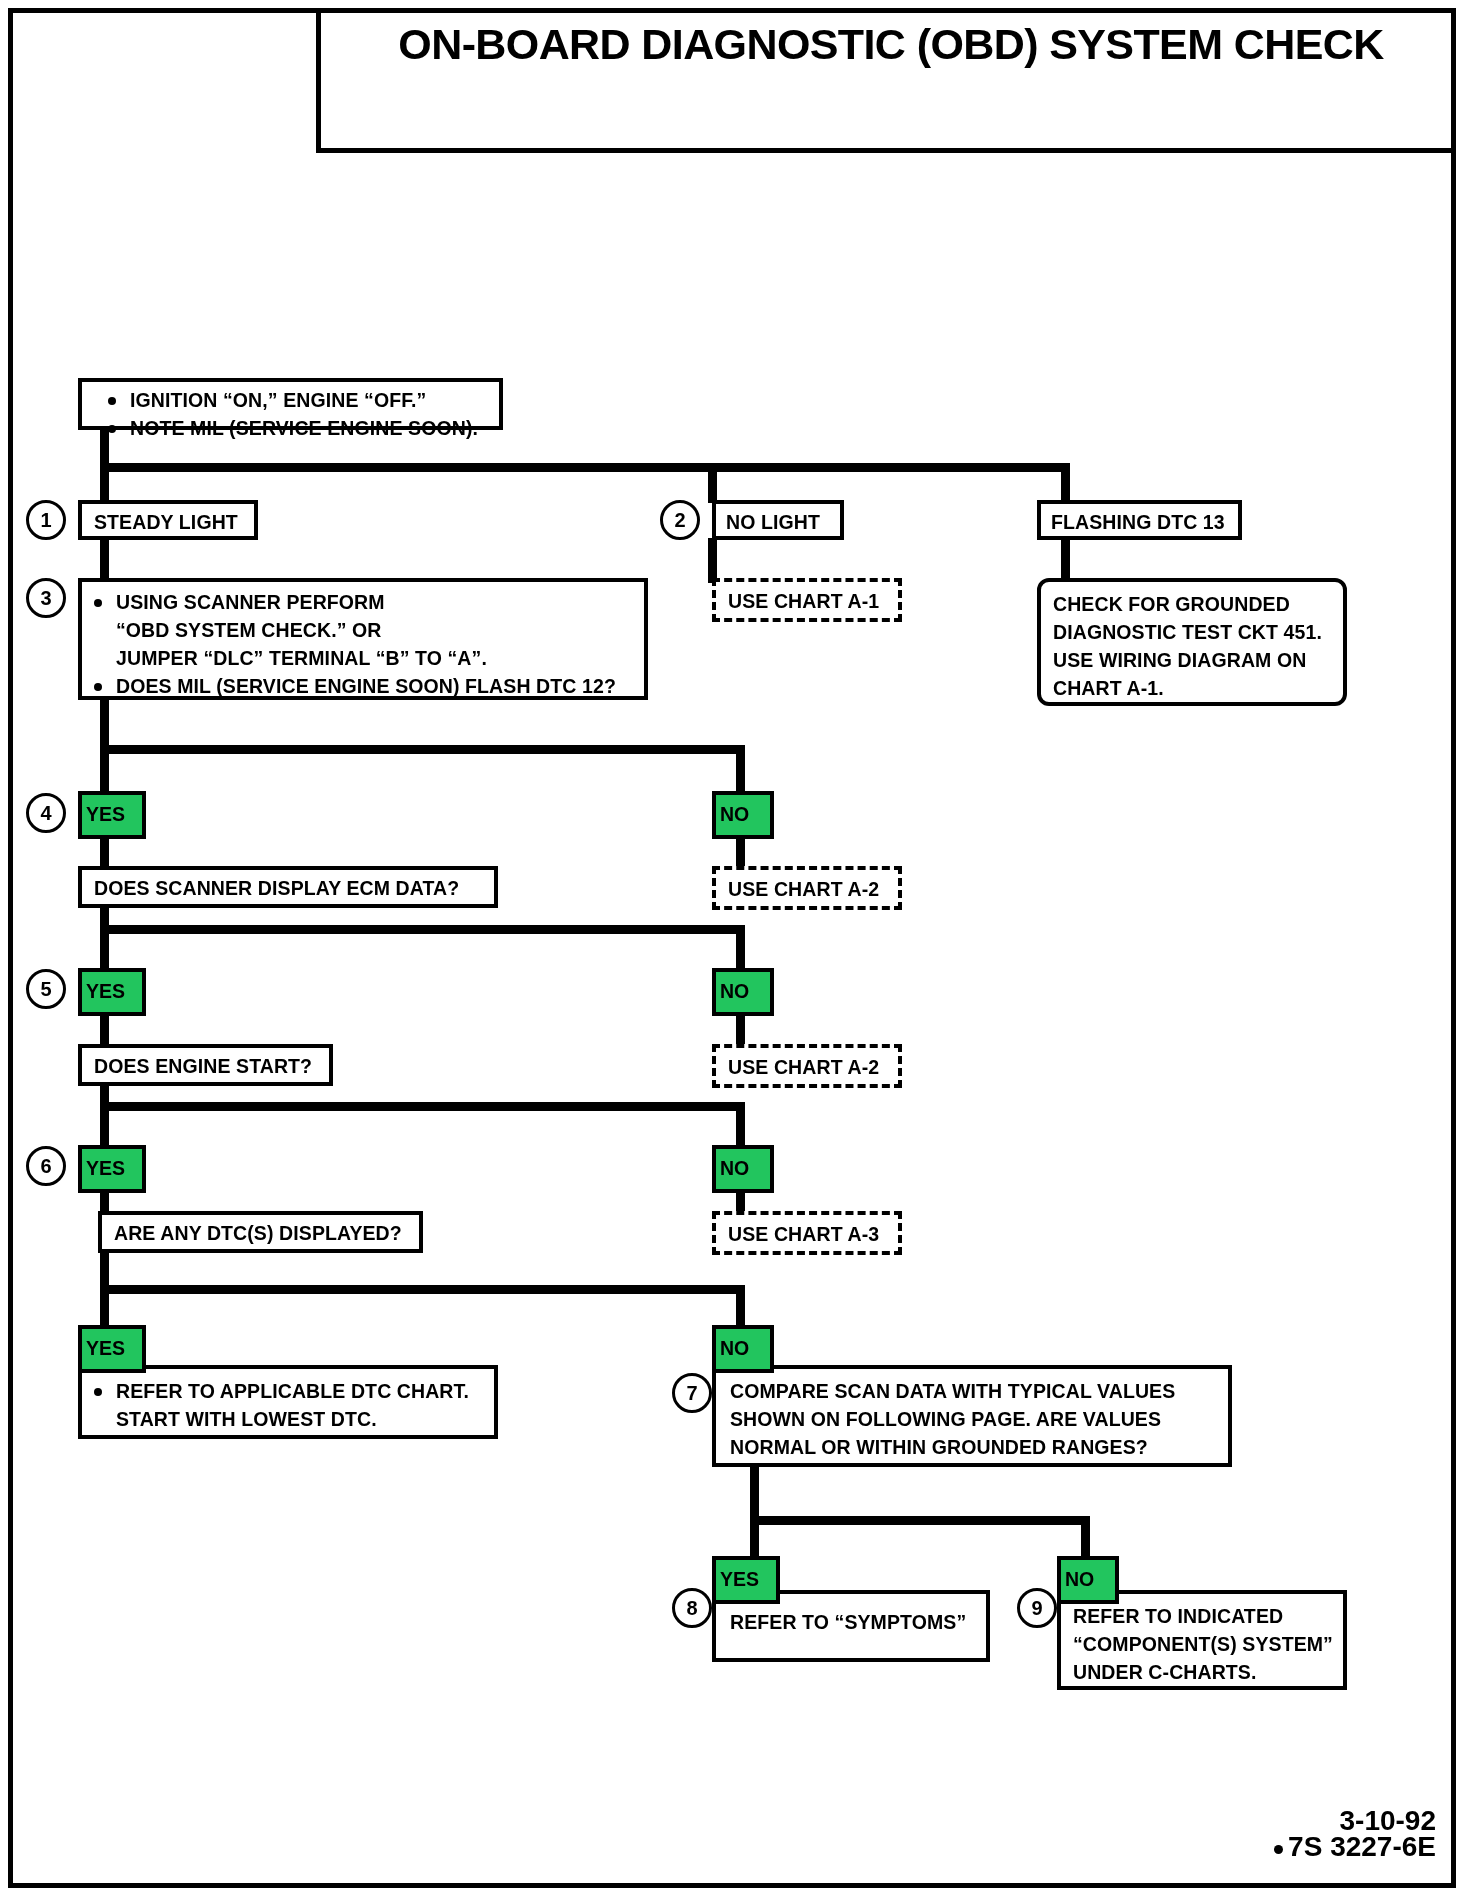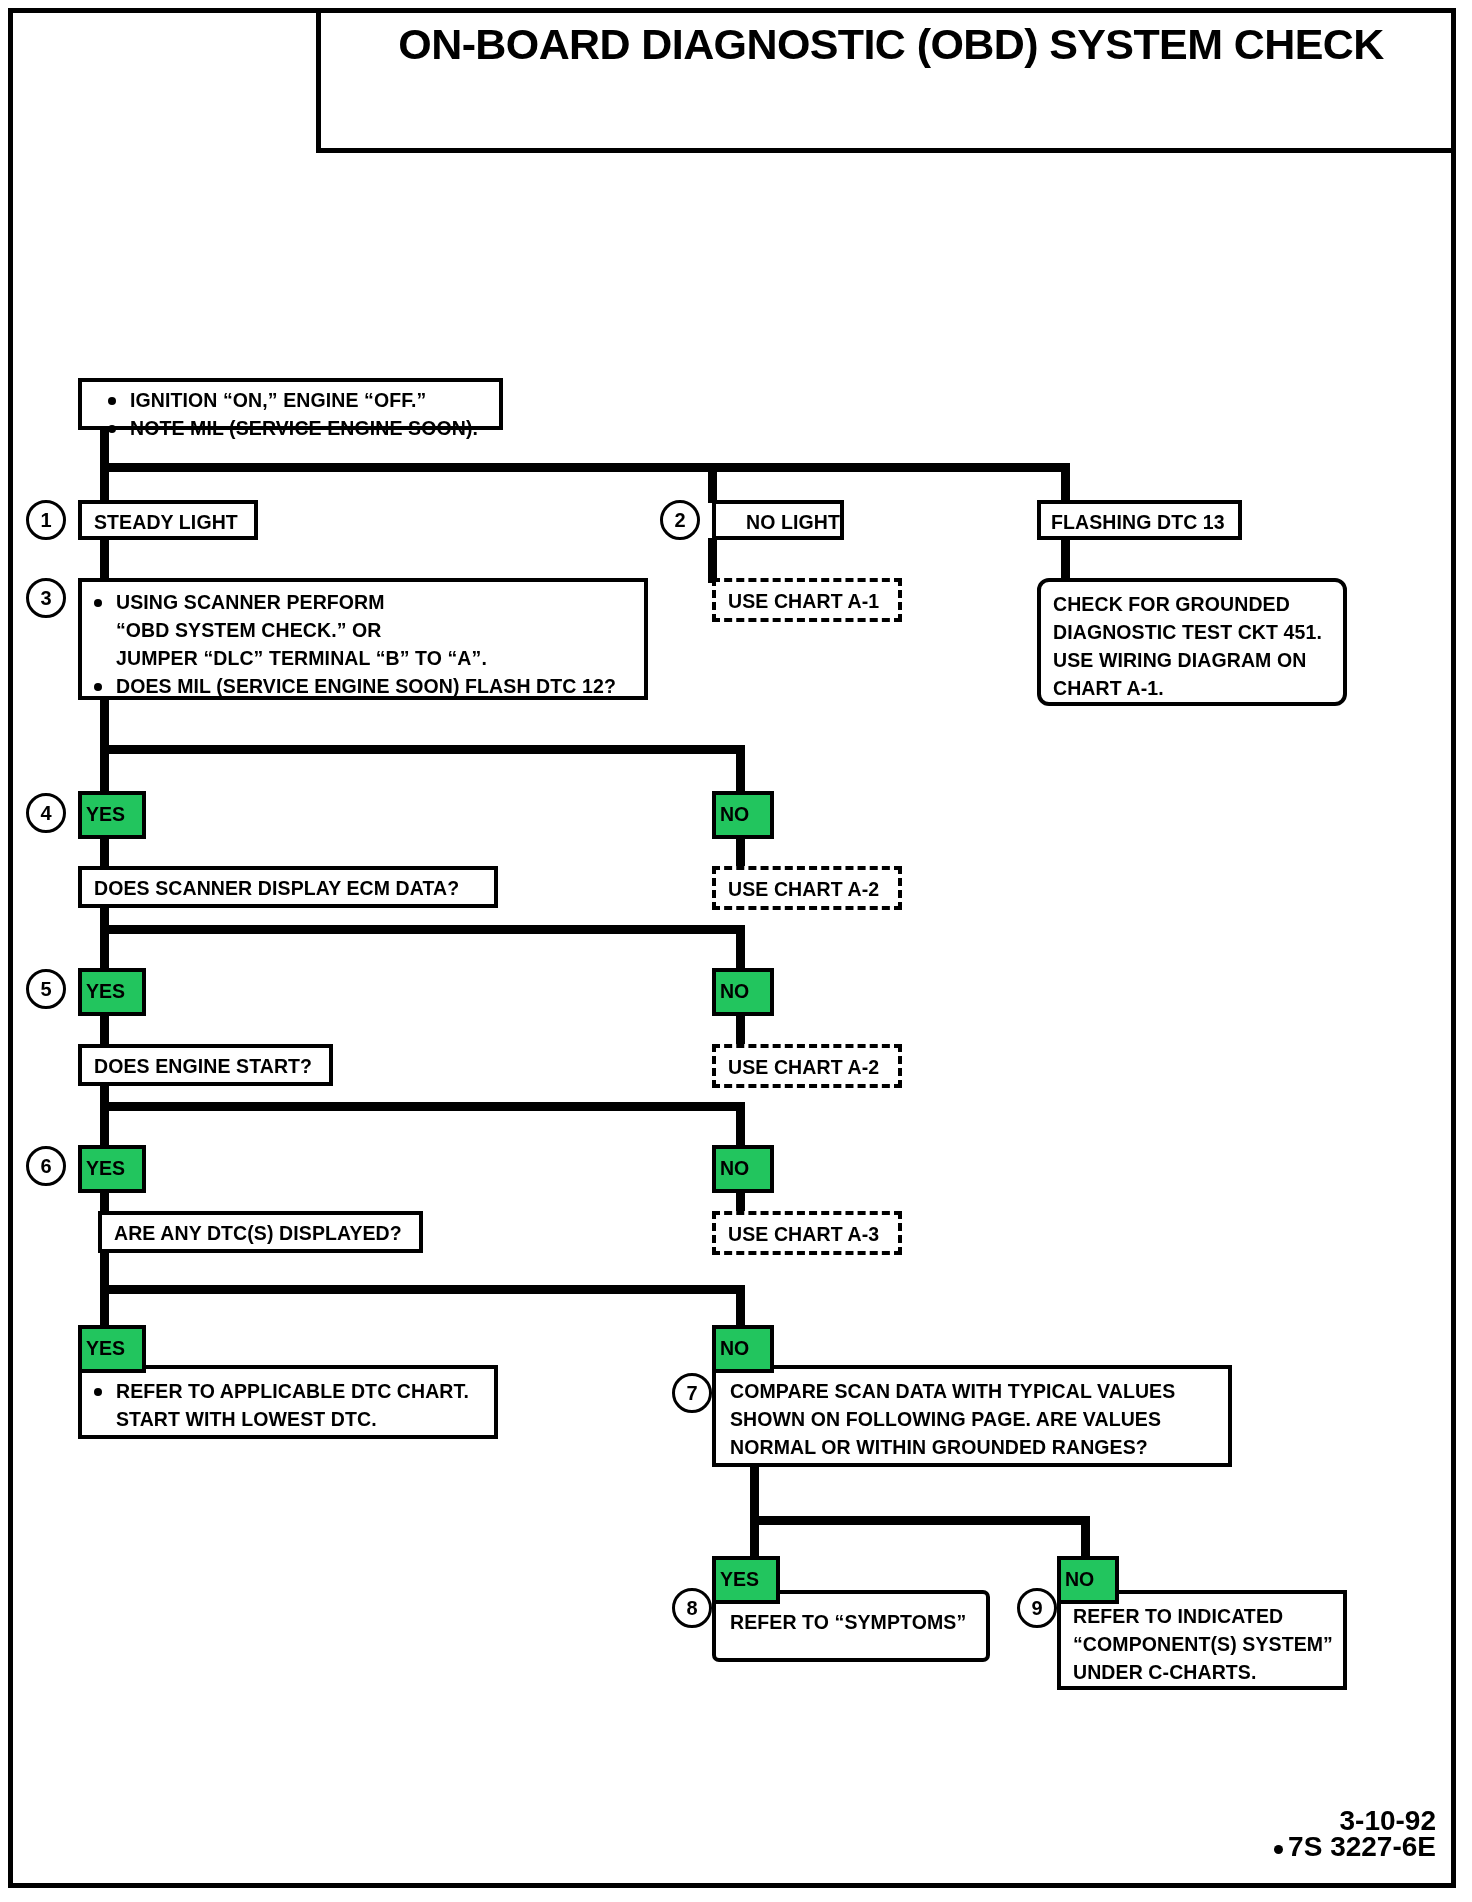--- a/index.html
+++ b/index.html
@@ -153,21 +153,21 @@
     <li>NOTE MIL (SERVICE ENGINE SOON).</li>
   </ul>
 </div>
 
 <div class="step" style="left:26px;top:500px;">1</div>
 <div class="node" style="left:78px;top:500px;width:180px;height:40px;">
   <span class="txt" style="padding:4px 0 0 12px;">STEADY LIGHT</span>
 </div>
 
 <div class="step" style="left:660px;top:500px;">2</div>
-<div class="node" style="left:712px;top:500px;width:132px;height:40px;text-align:right;">
+<div class="node" style="left:712px;top:500px;width:132px;height:40px;">
   <span class="txt" style="padding:4px 0 0 10px;">NO LIGHT</span>
 </div>
 
 <div class="node" style="left:1037px;top:500px;width:205px;height:40px;">
   <span class="txt" style="padding:4px 0 0 10px;">FLASHING DTC 13</span>
 </div>
 
 <div class="step" style="left:26px;top:578px;">3</div>
 <div class="node" style="left:78px;top:578px;width:570px;height:122px;padding-top:6px;">
   <ul class="bul">
@@ -236,21 +236,21 @@
 <div class="node" style="left:712px;top:1365px;width:520px;height:102px;padding:8px 0 0 14px;">
   <span class="txt">COMPARE  SCAN  DATA WITH TYPICAL VALUES</span>
   <span class="txt">SHOWN ON FOLLOWING PAGE.  ARE VALUES</span>
   <span class="txt">NORMAL OR WITHIN GROUNDED RANGES?</span>
 </div>
 
 <div class="chip" style="left:712px;top:1556px;width:68px;height:48px;">YES</div>
 <div class="chip" style="left:1057px;top:1556px;width:62px;height:48px;">NO</div>
 
 <div class="step" style="left:672px;top:1588px;">8</div>
-<div class="node" style="left:712px;top:1590px;width:278px;height:72px;border-radius:7px;">
+<div class="node" style="left:712px;top:1590px;width:278px;height:72px;">
   <span class="txt" style="padding:14px 0 0 14px;">REFER TO “SYMPTOMS”</span>
 </div>
 
 <div class="step" style="left:1017px;top:1588px;">9</div>
 <div class="node" style="left:1057px;top:1590px;width:290px;height:100px;padding:8px 0 0 12px;">
   <span class="txt">REFER TO INDICATED</span>
   <span class="txt">“COMPONENT(S) SYSTEM”</span>
   <span class="txt">UNDER C-CHARTS.</span>
 </div>
 

